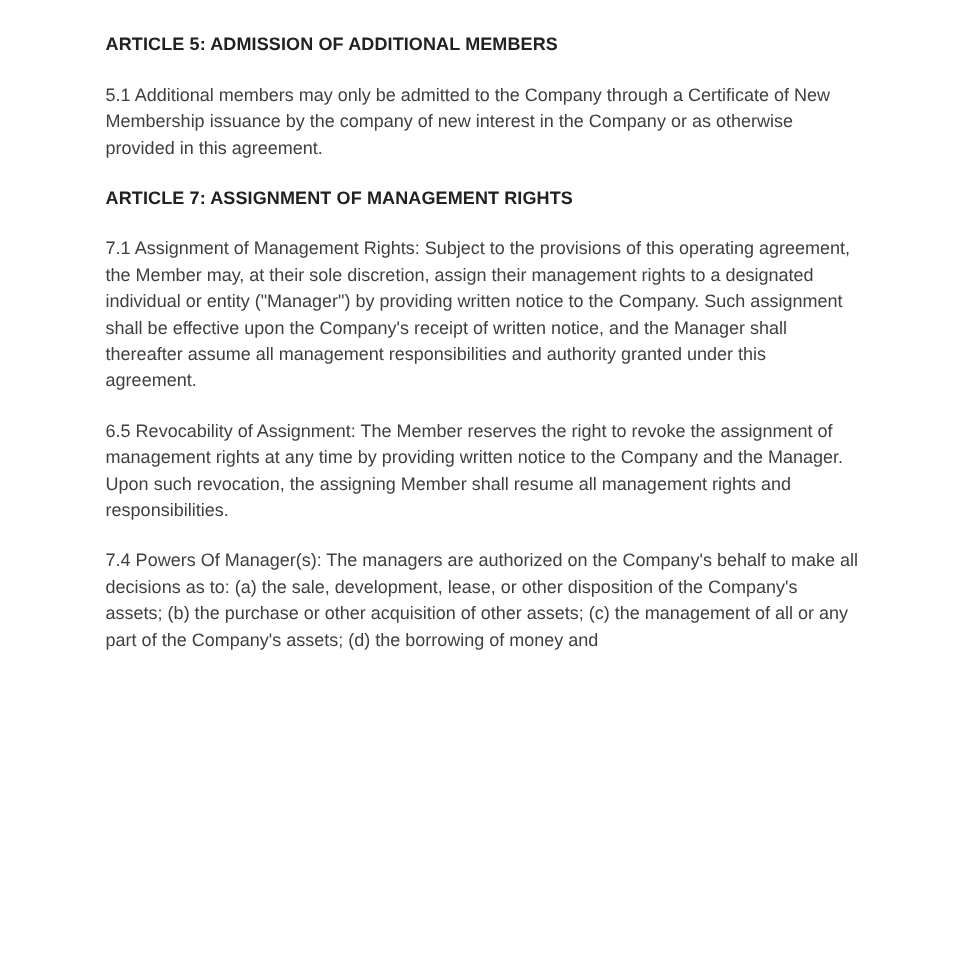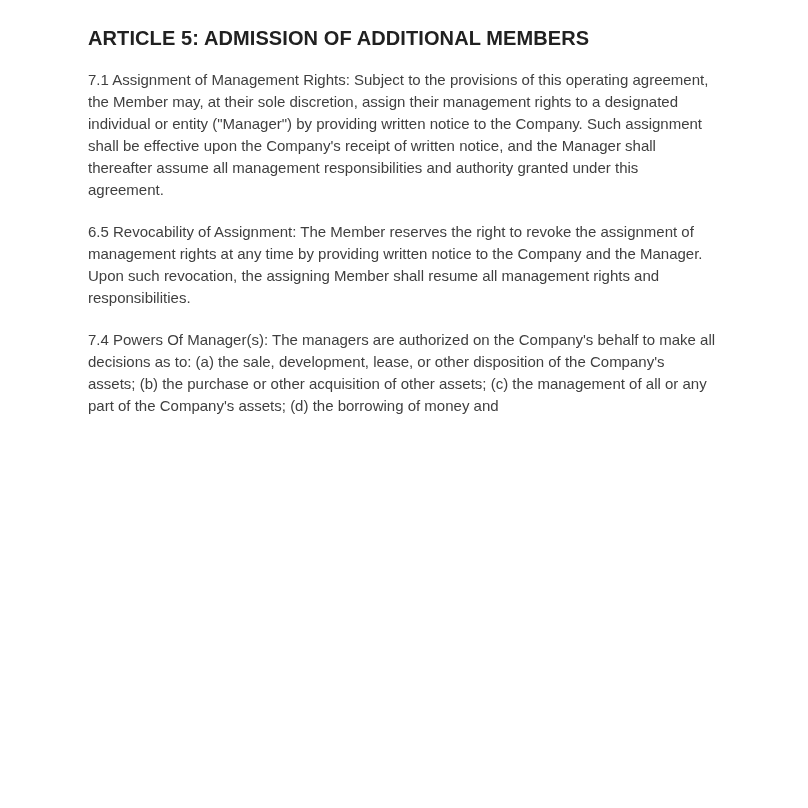--- a/index.html
+++ b/index.html
@@ -14,36 +14,38 @@
     font-family: "Liberation Sans", sans-serif;
   }
   .page {
     box-sizing: border-box;
     width: 808px;
     height: 808px;
     padding: 27px 92px 0 88px;
     background: #ffffff;
   }
   .doc-heading {
-    font-size: 20px;
+    font-size: 15px;
     font-weight: 700;
     color: #212121;
     line-height: 22px;
     margin: 0 0 20px 0;
     letter-spacing: 0.1px;
   }
   .doc-para {
     font-size: 15px;
     font-weight: 400;
     color: #3f3f3f;
     line-height: 22px;
     margin: 0 0 20px 0;
   }
 </style>
 </head>
 <body>
 
 <div class="page">
   <h2 class="doc-heading">ARTICLE 5: ADMISSION OF ADDITIONAL MEMBERS</h2>
+  <p class="doc-para">5.1 Additional members may only be admitted to the Company through a Certificate of New Membership issuance by the company of new interest in the Company or as otherwise provided in this agreement.</p>
+  <h2 class="doc-heading">ARTICLE 7: ASSIGNMENT OF MANAGEMENT RIGHTS</h2>
   <p class="doc-para">7.1 Assignment of Management Rights: Subject to the provisions of this operating agreement, the Member may, at their sole discretion, assign their management rights to a designated individual or entity ("Manager") by providing written notice to the Company. Such assignment shall be effective upon the Company's receipt of written notice, and the Manager shall thereafter assume all management responsibilities and authority granted under this agreement.</p>
   <p class="doc-para">6.5 Revocability of Assignment: The Member reserves the right to revoke the assignment of management rights at any time by providing written notice to the Company and the Manager. Upon such revocation, the assigning Member shall resume all management rights and responsibilities.</p>
   <p class="doc-para">7.4 Powers Of Manager(s): The managers are authorized on the Company's behalf to make all decisions as to: (a) the sale, development, lease, or other disposition of the Company's assets; (b) the purchase or other acquisition of other assets; (c) the management of all or any part of the Company's assets; (d) the borrowing of money and</p>
 </div>
 
 </body></html>

